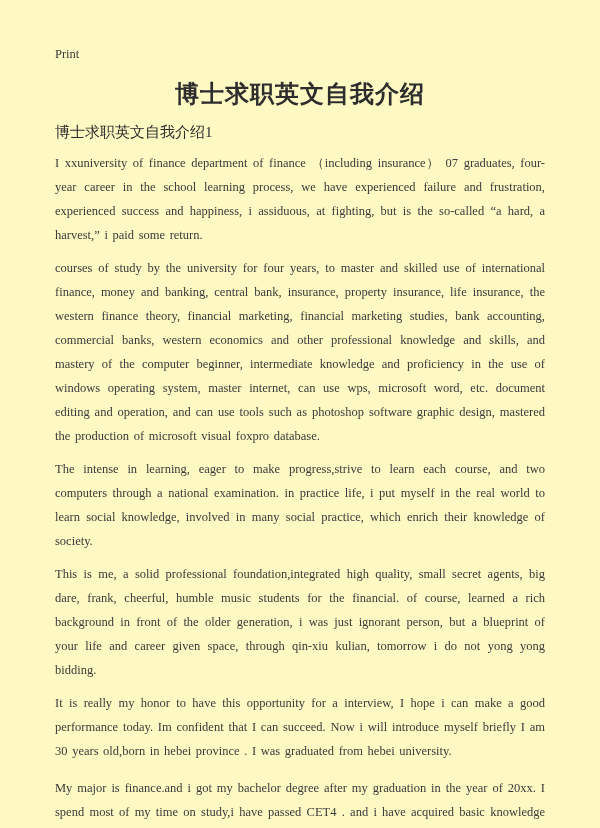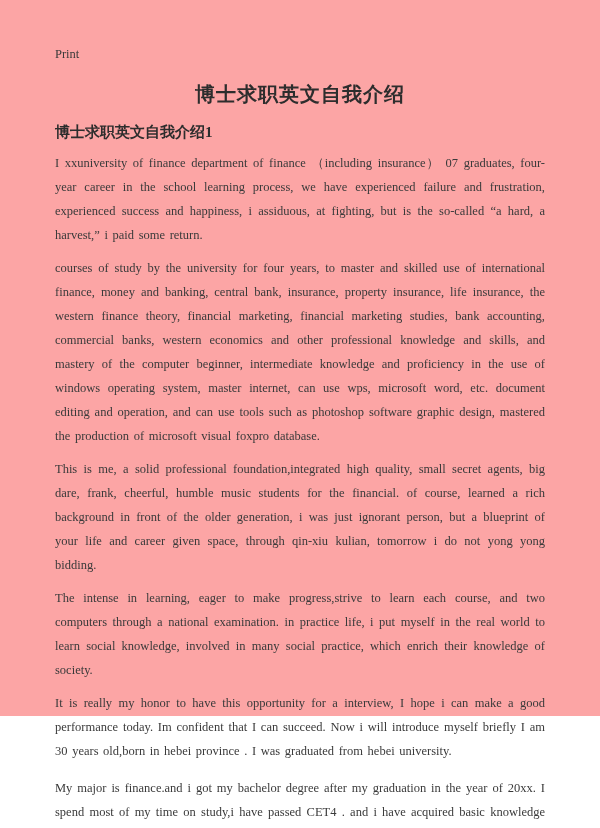--- a/index.html
+++ b/index.html
@@ -10,33 +10,33 @@
   body {
     width: 600px;
     height: 828px;
     overflow: hidden;
     font-family: "Liberation Serif", "DejaVu Serif", serif;
     color: #3a3a3a;
   }
   .page {
     box-sizing: border-box;
     width: 600px;
-    height: 716px;
+    height: 828px;
     padding: 44px 55px 0 55px;
-    background: #fca5a5;
+    background: #fef9c3;
   }
   .print-link {
     font-size: 12.5px;
     line-height: 15px;
     color: #3a3a3a;
     cursor: pointer;
     display: inline-block;
   }
   .doc-title {
-    font-size: 20px;
+    font-size: 24px;
     font-weight: bold;
     text-align: center;
     margin: 20px 0 4px 0;
     line-height: 24px;
     color: #2d2d2d;
     letter-spacing: 1px;
   }
   .doc-subtitle {
     font-size: 14.5px;
     line-height: 19px;
@@ -45,21 +45,21 @@
   }
   .cn-paragraph {
     font-size: 14.5px;
     line-height: 19px;
     text-align: justify;
     margin: 11px 0 0 0;
     color: #3a3a3a;
   }
   .section-heading {
     font-size: 15px;
-    font-weight: bold;
+    font-weight: normal;
     line-height: 20px;
     margin: 16px 0 0 0;
     color: #2d2d2d;
   }
   .section-heading.second {
     margin-top: 21px;
   }
   .en-paragraph {
     font-size: 12.5px;
     line-height: 24px;
@@ -82,22 +82,22 @@
   <h1 class="doc-title">博士求职英文自我介绍</h1>
 
 
 
   <h2 class="section-heading">博士求职英文自我介绍1</h2>
 
   <p class="en-paragraph">I xxuniversity of finance department of finance （including insurance） 07 graduates, four-year career in the school learning process, we have experienced failure and frustration, experienced success and happiness, i assiduous, at fighting, but is the so-called “a hard, a harvest,” i paid some return.</p>
 
   <p class="en-paragraph">courses of study by the university for four years, to master and skilled use of international finance, money and banking, central bank, insurance, property insurance, life insurance, the western finance theory, financial marketing, financial marketing studies, bank accounting, commercial banks, western economics and other professional knowledge and skills, and mastery of the computer beginner, intermediate knowledge and proficiency in the use of windows operating system, master internet, can use wps, microsoft word, etc. document editing and operation, and can use tools such as photoshop software graphic design, mastered the production of microsoft visual foxpro database.</p>
 
+  <p class="en-paragraph">The intense in learning, eager to make progress,strive to learn each course, and two computers through a national examination. in practice life, i put myself in the real world to learn social knowledge, involved in many social practice, which enrich their knowledge of society.</p>
+
   <p class="en-paragraph">This is me, a solid professional foundation,integrated high quality, small secret agents, big dare, frank, cheerful, humble music students for the financial. of course, learned a rich background in front of the older generation, i was just ignorant person, but a blueprint of your life and career given space, through qin-xiu kulian, tomorrow i do not yong yong bidding.</p>
-
-  <p class="en-paragraph">The intense in learning, eager to make progress,strive to learn each course, and two computers through a national examination. in practice life, i put myself in the real world to learn social knowledge, involved in many social practice, which enrich their knowledge of society.</p>
 
 
   <p class="en-paragraph">It is really my honor to have this opportunity for a interview, I hope i can make a good performance today. Im confident that I can succeed. Now i will introduce myself briefly I am 30 years old,born in hebei province . I was graduated from hebei university.</p>
 
   <p class="en-paragraph last">My major is finance.and i got my bachelor degree after my graduation in the year of 20xx. I spend most of my time on study,i have passed CET4 . and i have acquired basic knowledge of my major during my school time. In July 20xx, I begin work for a small</p>
 
 </div>
 
 </body></html>

